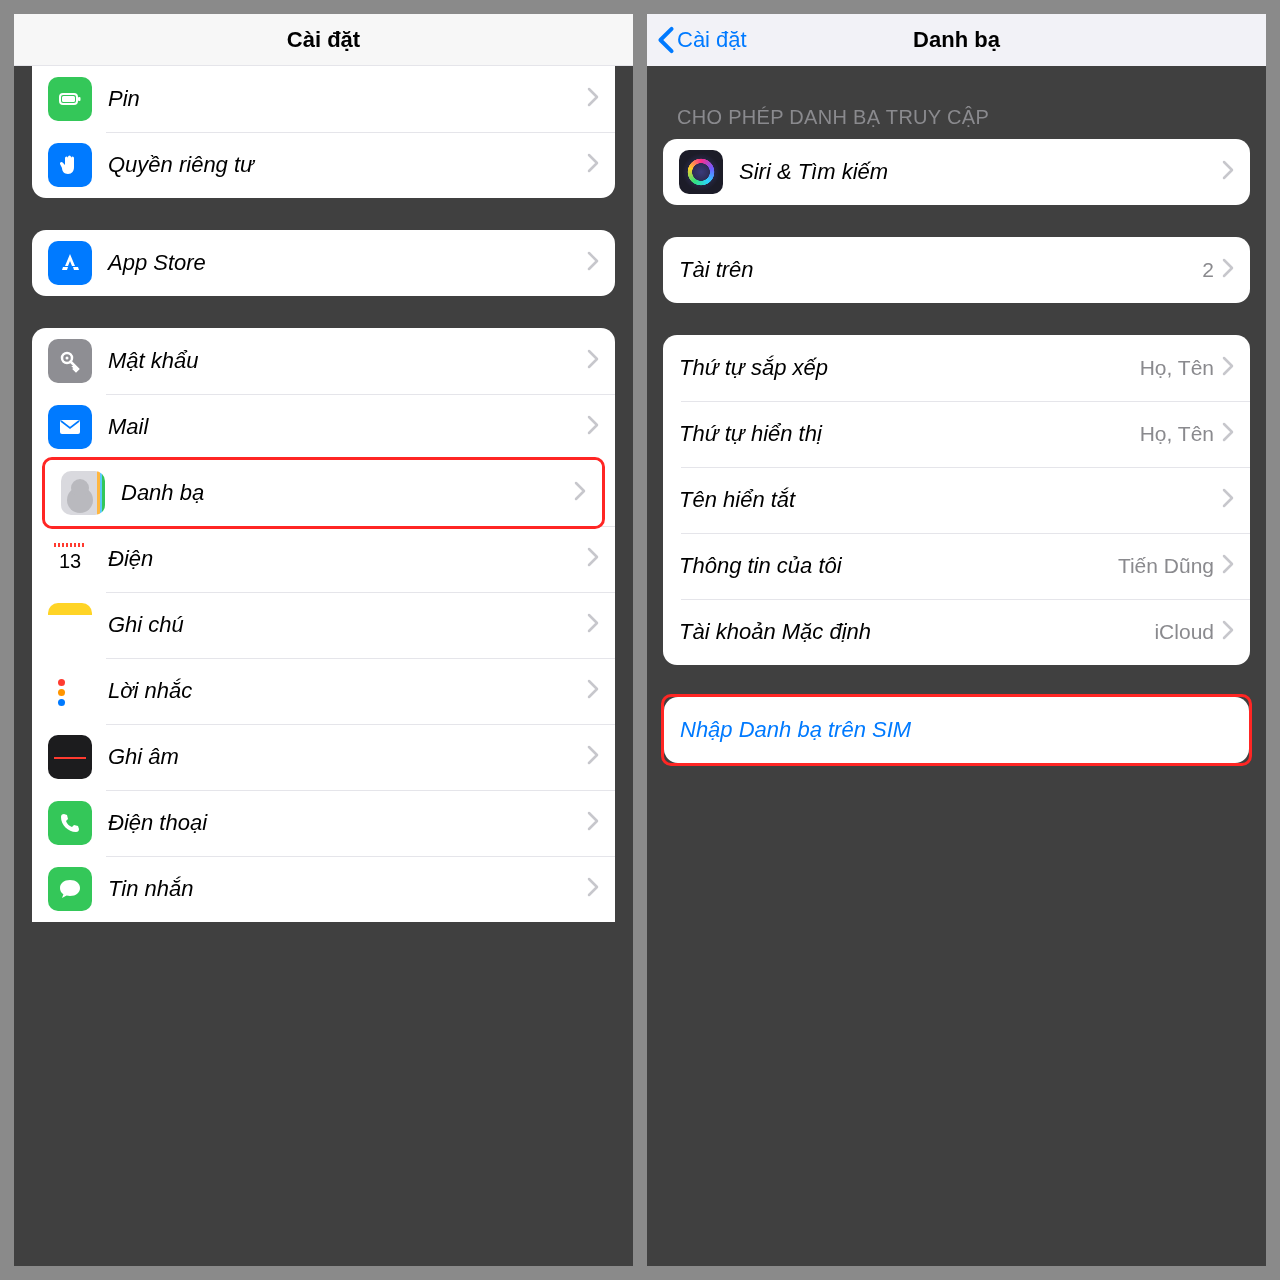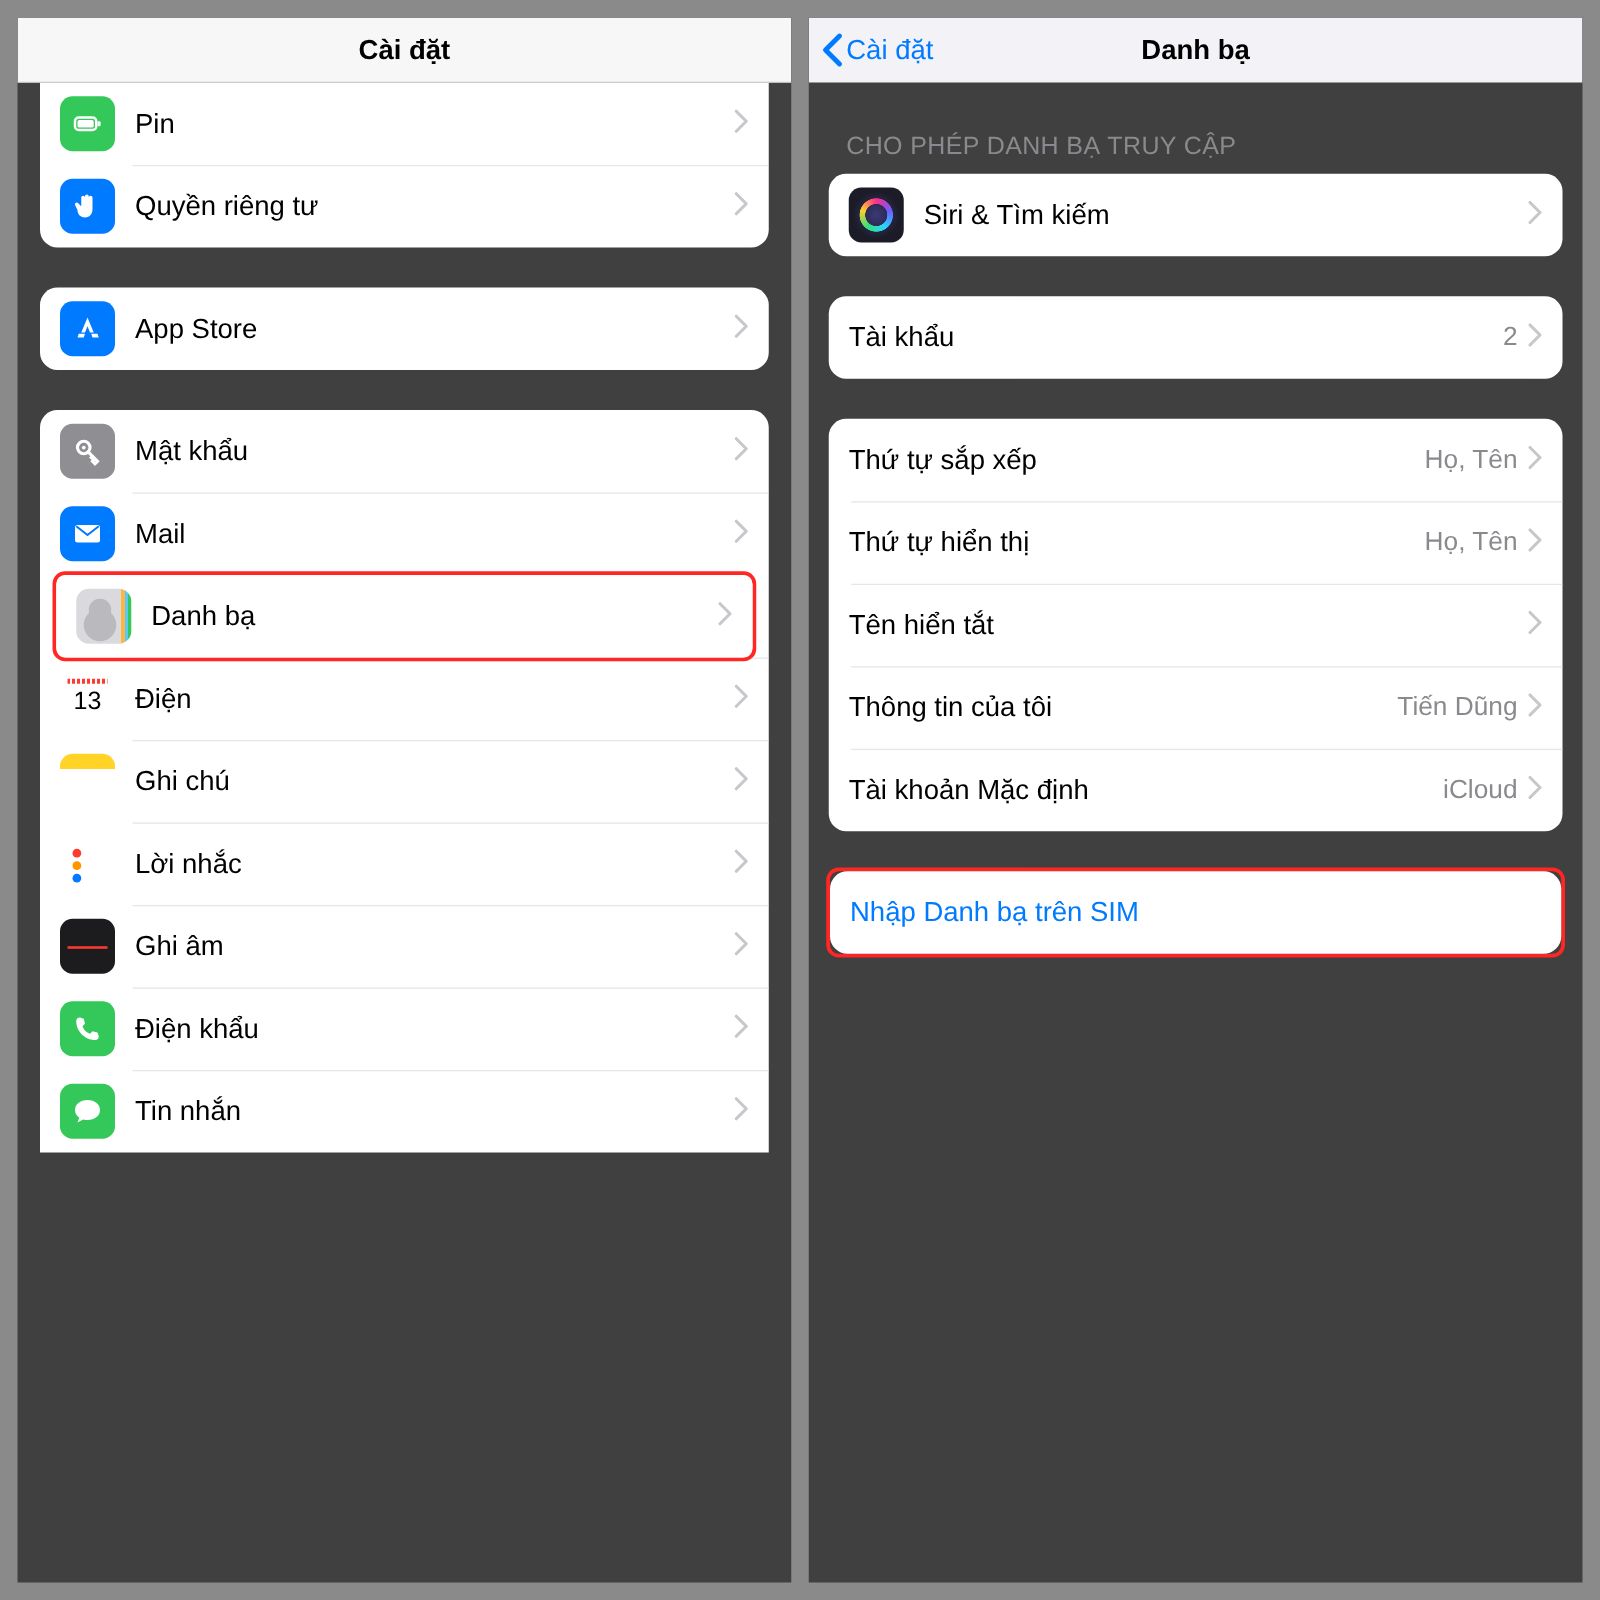--- a/index.html
+++ b/index.html
@@ -79,20 +79,21 @@
     border-radius:10px;
     margin-right:16px;
     flex-shrink:0;
     display:flex; align-items:center; justify-content:center;
     color:#fff;
   }
   .row .label {
     font-size: 22px;
     color:#000;
     flex:1;
+    font-style:italic;
   }
   .row .value {
     font-size: 21px;
     color:#8a8a8e;
     margin-right:8px;
   }
   .row .chevron {
     color:#c7c7cc;
   }
   .row .chevron svg { width:12px; height:20px; }
@@ -248,21 +249,21 @@
         <span class="chevron"><svg viewBox="0 0 12 20">
               <path d="M2 2l8 8-8 8" fill="none" stroke="currentColor" stroke-width="2.5" stroke-linecap="round" stroke-linejoin="round"></path>
             </svg></span>
       </div>
       <div class="row">
         <div class="icon bg-green">
           <svg viewBox="0 0 28 28">
               <path d="M8 5c-2 0-3 1-3 3 0 8 7 15 15 15 2 0 3-1 3-3l-1-3-4-1-2 2c-3-1-5-3-6-6l2-2-1-4-3-1z" fill="#fff"></path>
             </svg>
         </div>
-        <div class="label">Điện khẩu</div>
+        <div class="label">Điện thoại</div>
         <span class="chevron"><svg viewBox="0 0 12 20">
               <path d="M2 2l8 8-8 8" fill="none" stroke="currentColor" stroke-width="2.5" stroke-linecap="round" stroke-linejoin="round"></path>
             </svg></span>
       </div>
       <div class="row">
         <div class="icon bg-green">
           <svg viewBox="0 0 28 28">
               <path d="M14 5c6 0 10 3.5 10 8s-4 8-10 8c-1.2 0-2.3-.2-3.4-.5L6 23l1.4-3.8C5 17.6 4 15.4 4 13c0-4.5 4-8 10-8z" fill="#fff"></path>
             </svg>
         </div>
@@ -293,21 +294,21 @@
         <div class="icon siri-icon"></div>
         <div class="label">Siri &amp; Tìm kiếm</div>
         <span class="chevron"><svg viewBox="0 0 12 20">
               <path d="M2 2l8 8-8 8" fill="none" stroke="currentColor" stroke-width="2.5" stroke-linecap="round" stroke-linejoin="round"></path>
             </svg></span>
       </div>
     </div>
 
     <div class="group">
       <div class="row">
-        <div class="label">Tài khẩu</div>
+        <div class="label">Tài trên</div>
         <div class="value">2</div>
         <span class="chevron"><svg viewBox="0 0 12 20">
               <path d="M2 2l8 8-8 8" fill="none" stroke="currentColor" stroke-width="2.5" stroke-linecap="round" stroke-linejoin="round"></path>
             </svg></span>
       </div>
     </div>
 
     <div class="group">
       <div class="row">
         <div class="label">Thứ tự sắp xếp</div>

